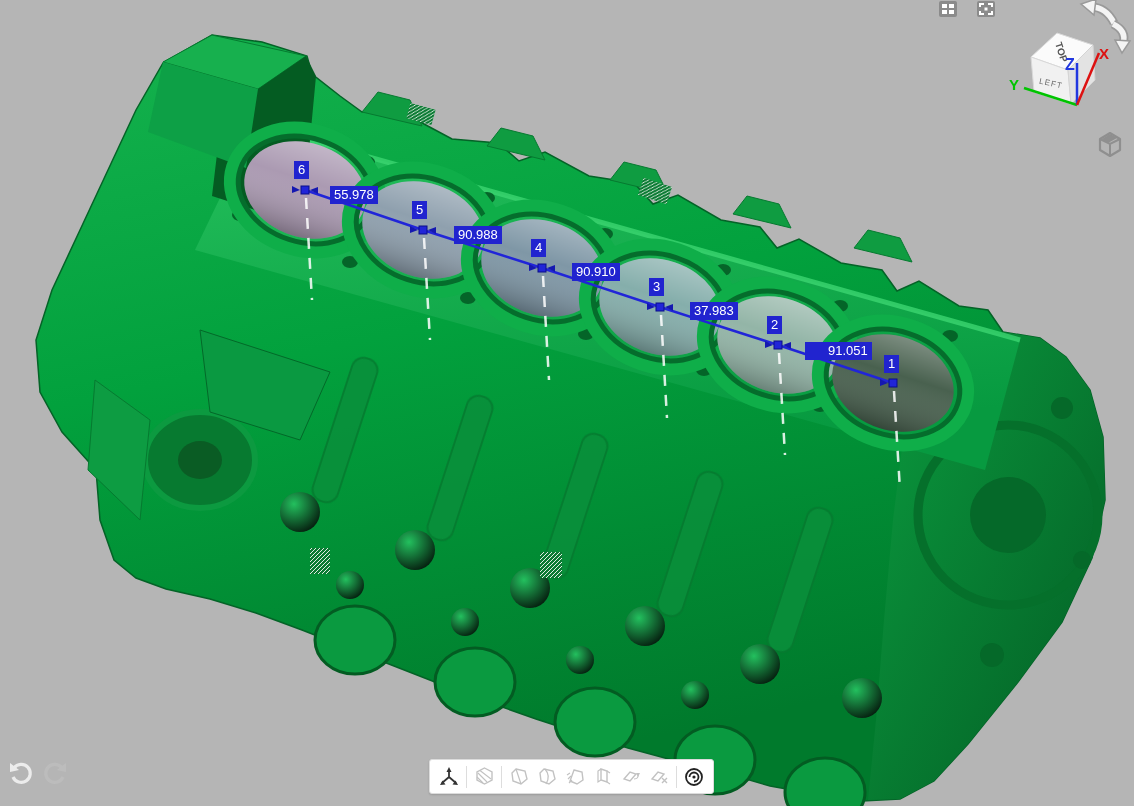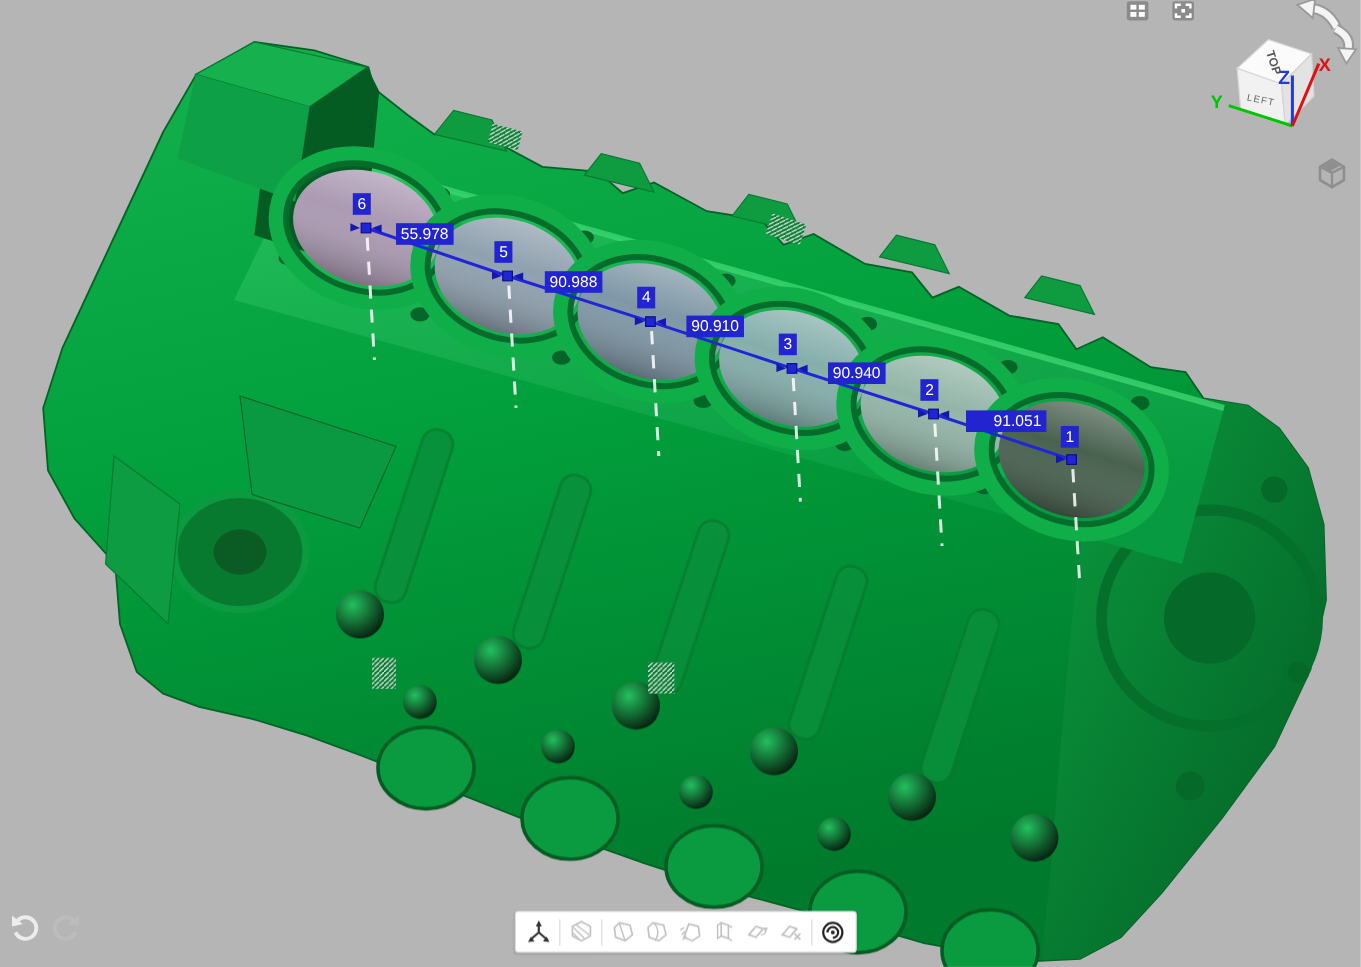--- a/index.html
+++ b/index.html
@@ -251,21 +251,21 @@
   <div class="meas-label cyl-label" style="left:294px;top:161px;">6</div>
   <div class="meas-label cyl-label" style="left:412px;top:201px;">5</div>
   <div class="meas-label cyl-label" style="left:531px;top:239px;">4</div>
   <div class="meas-label cyl-label" style="left:649px;top:278px;">3</div>
   <div class="meas-label cyl-label" style="left:767px;top:316px;">2</div>
   <div class="meas-label cyl-label" style="left:884px;top:355px;">1</div>
 
   <div class="meas-label" style="left:330px;top:186px;">55.978</div>
   <div class="meas-label" style="left:454px;top:226px;text-align:right;">90.988</div>
   <div class="meas-label" style="left:572px;top:263px;">90.910</div>
-  <div class="meas-label" style="left:690px;top:302px;">90.940</div>
+  <div class="meas-label" style="left:690px;top:302px;">37.983</div>
   <div class="meas-label" style="left:805px;top:342px;padding-left:23px;">91.051</div>
 
   <div class="mini-btn" style="left:938px;top:0px;">
     <svg width="20" height="18">
         <rect x="1" y="1" width="18" height="16" rx="2" fill="#8b8b8b"></rect>
       <rect x="4" y="4" width="5" height="4" fill="#fff"></rect>
         <rect x="11" y="4" width="5" height="4" fill="#fff"></rect>
       <rect x="4" y="10" width="5" height="4" fill="#fff"></rect>
         <rect x="11" y="10" width="5" height="4" fill="#fff"></rect>
       </svg>

